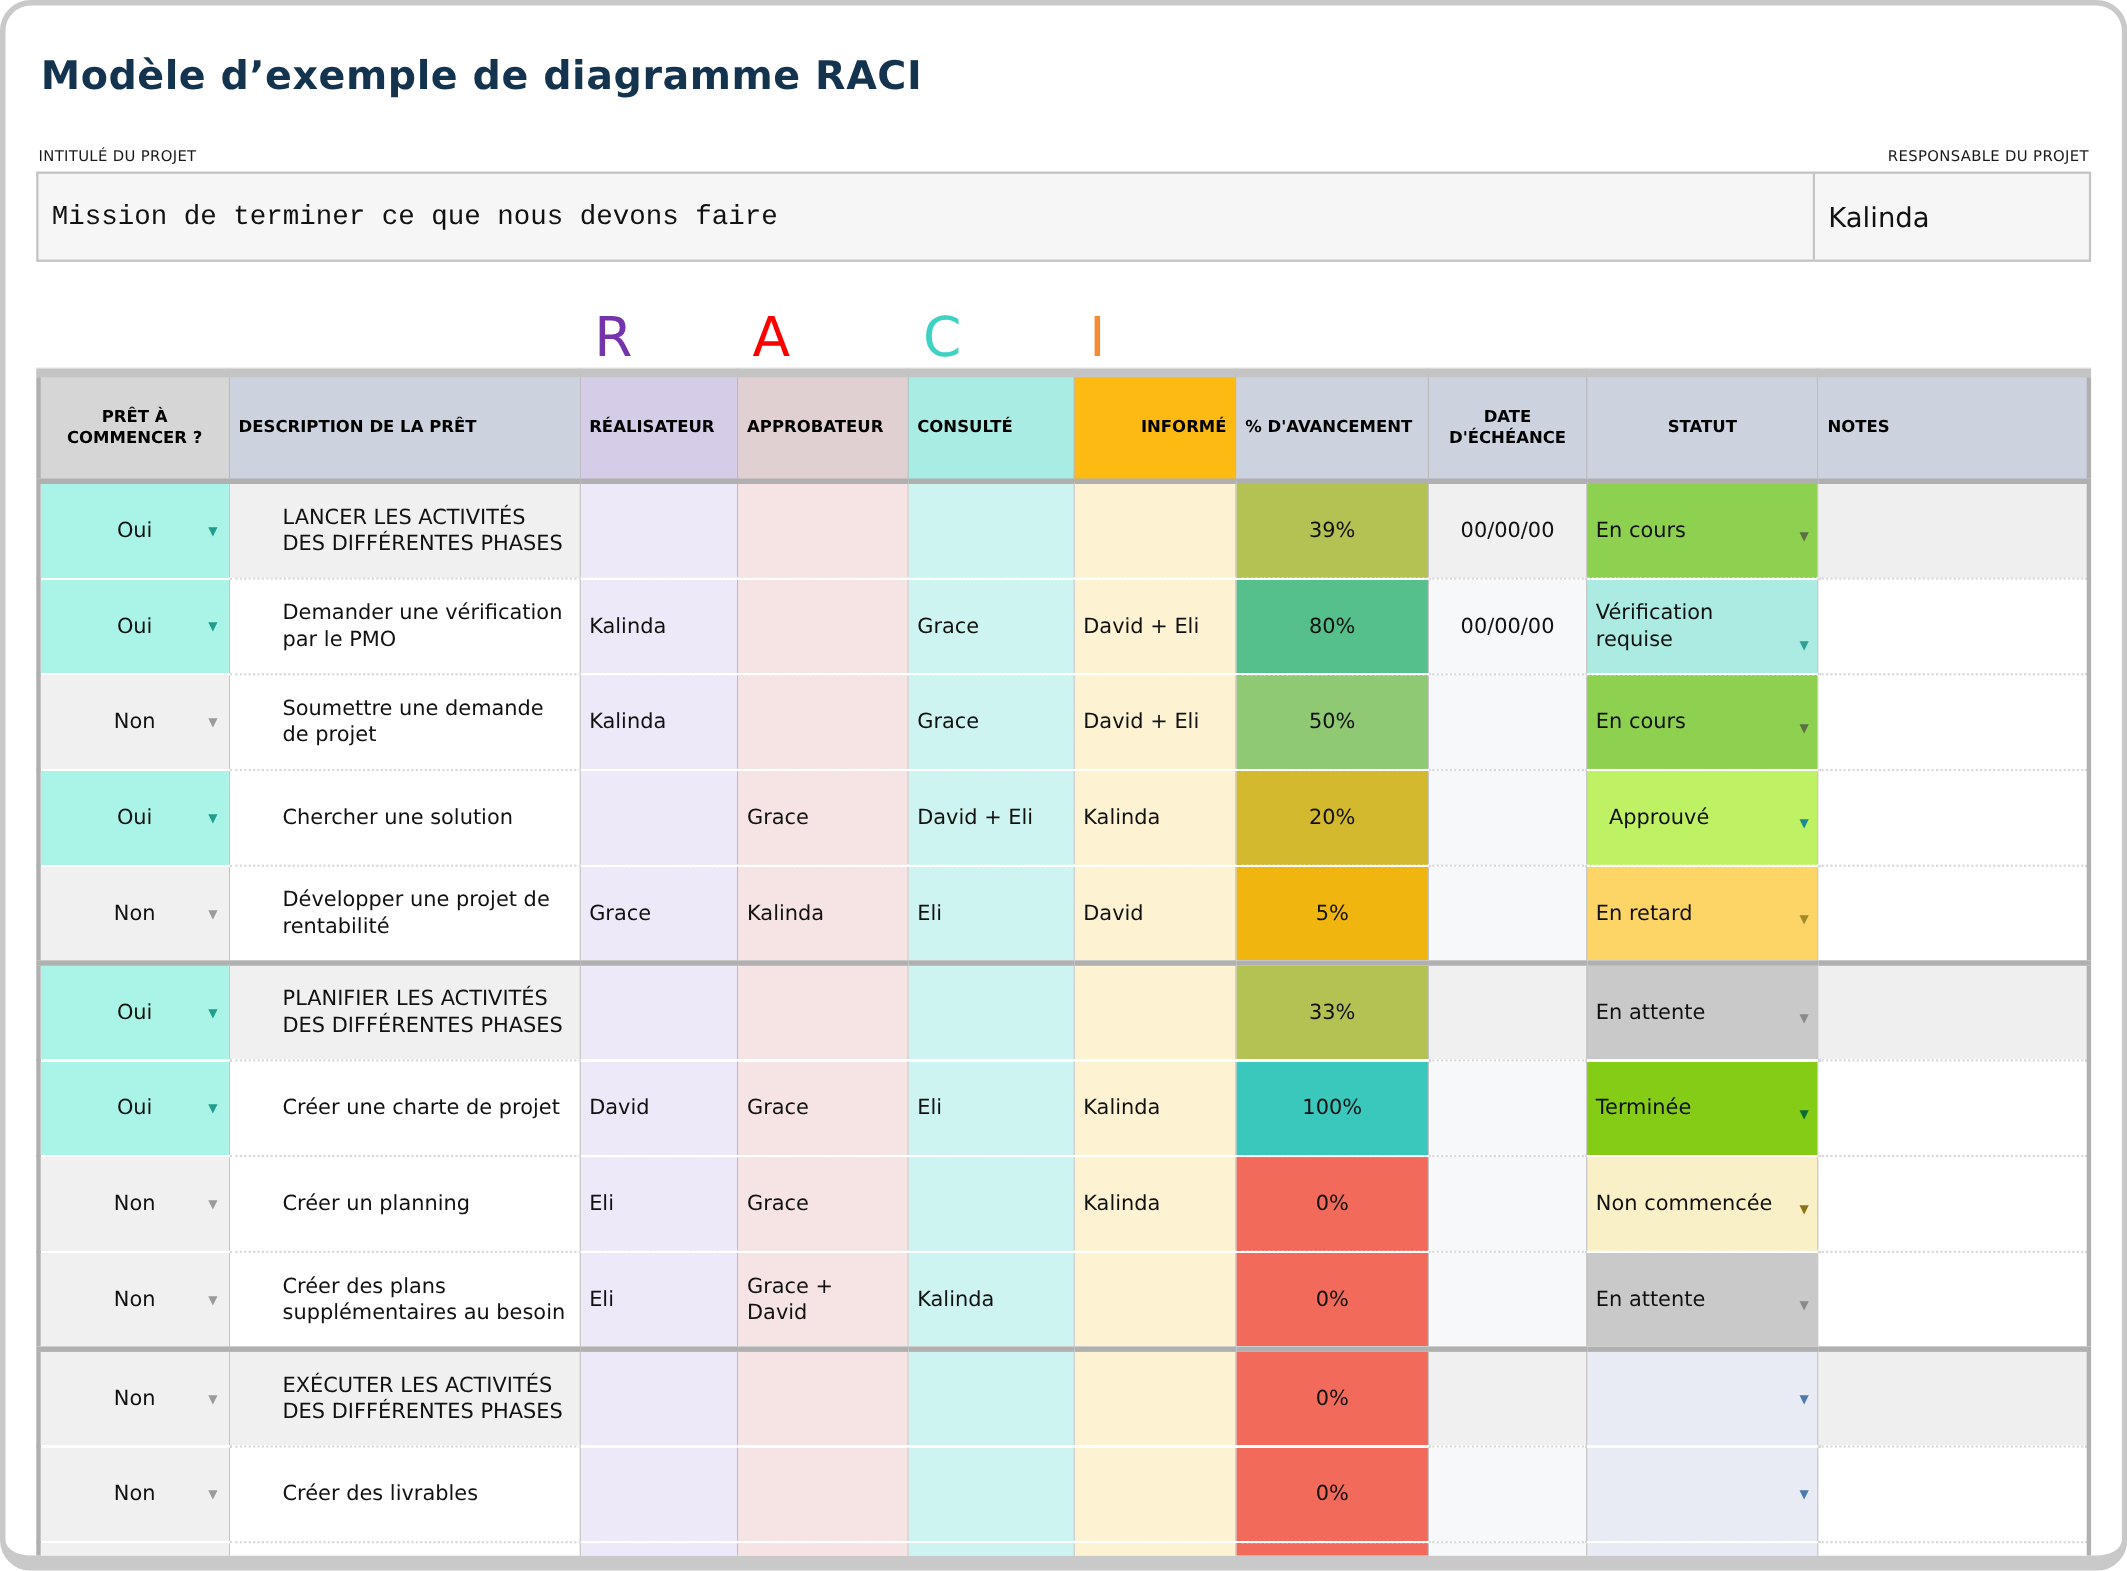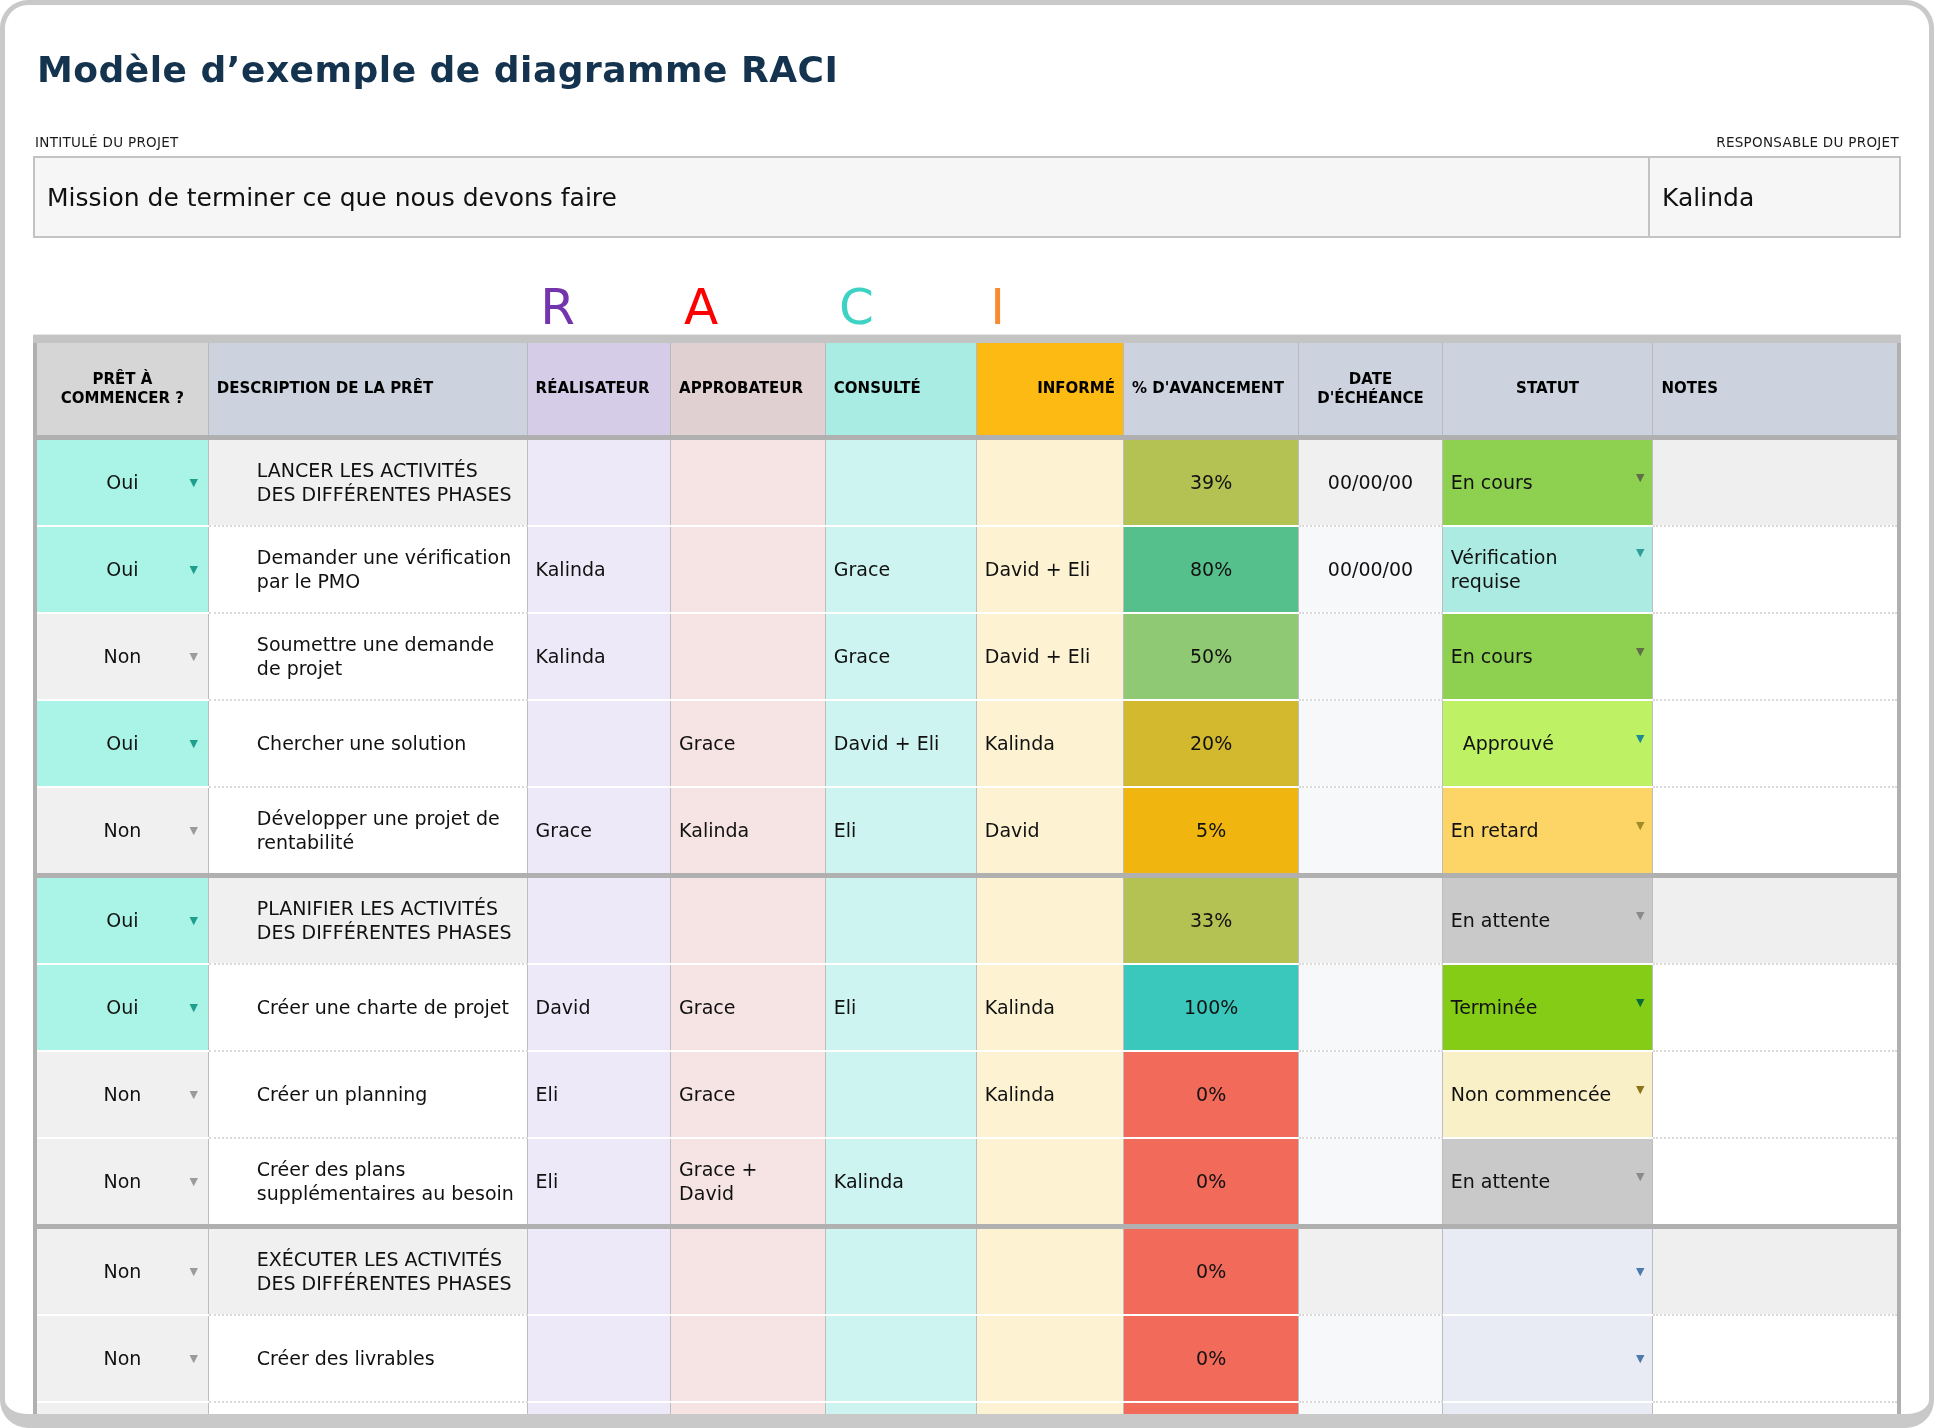--- a/index.html
+++ b/index.html
@@ -2,21 +2,21 @@
 <html><head>
 <meta charset="utf-8">
 <style>
   html,body{margin:0;padding:0;background:#fff;font-family:"DejaVu Sans","Liberation Sans",sans-serif;color:#111;}
   .frame{box-sizing:border-box;width:1934px;height:1428px;background:#fff;border:5px solid #c9c9c9;
          border-bottom-width:14px;border-radius:28px;padding:38px 28px 0;overflow:hidden;}
   .page-title{margin:6px 0 0 4px;font-size:36px;font-weight:bold;color:#14334e;letter-spacing:.5px;}
   .labels-row{display:flex;justify-content:space-between;margin:44px 2px 6px;font-size:13.5px;
               font-weight:500;color:#1a1a1a;letter-spacing:.3px;}
   .project-box{display:flex;height:78px;border:2px solid #c3c3c3;background:#f6f6f6;}
-  .project-title-cell{flex:1;display:flex;align-items:center;padding-left:12px;font-size:25px;}
+  .project-title-cell{flex:1;display:flex;align-items:center;padding-left:12px;font-size:25px;font-family:Liberation Mono, monospace;}
   .project-manager-cell{width:237px;display:flex;align-items:center;padding-left:12px;font-size:25px;
                         border-left:2px solid #c3c3c3;}
   table{border-collapse:collapse;table-layout:fixed;width:1868px;}
   .letters-table{margin-top:32px;border:none;}
   .letters-table td{height:62px;vertical-align:bottom;padding:0 0 2px 14px;font-size:50px;line-height:1;
                     border:none;border-bottom:1px solid #e6e6e6;}
   .raci-table{border:4px solid #b0b0b0;border-top:8px solid #c4c4c4;font-size:19px;}
   .raci-table th{height:84px;font-size:15px;font-weight:bold;color:#000;padding:4px 8px;line-height:1.3;
                  border-left:1px solid #b9b9b9;vertical-align:middle;}
   .raci-table th:first-child{border-left:none;}
@@ -35,21 +35,21 @@
   td.c-real{background:#eee9f8;}
   td.c-appr{background:#f6e4e5;}
   td.c-cons{background:#cdf4f0;}
   td.c-info{background:#fdf3d2;}
   td.c-task{background:#fff;padding-left:48px;}
   td.c-task.section{background:#f0f0f0;}
   td.c-date{background:#f6f8fa;}
   td.c-date.section{background:#f0f0f0;}
   td.c-notes{background:#fff;}
   td.c-notes.section{background:#efefef;}
-  .cell-flex{display:flex;align-items:flex-start;width:100%;}
+  .cell-flex{display:flex;align-items:flex-end;width:100%;}
   .cell-flex .lbl{flex:1;min-width:0;}
   .arrow{font-size:11px;flex:none;margin-left:4px;}
   td.c-ready{position:relative;text-align:center;}
   td.c-ready .arrow{position:absolute;right:10px;top:50%;transform:translateY(-50%);margin:0;}
 </style>
 </head>
 <body>
 
 <div class="frame">
 

